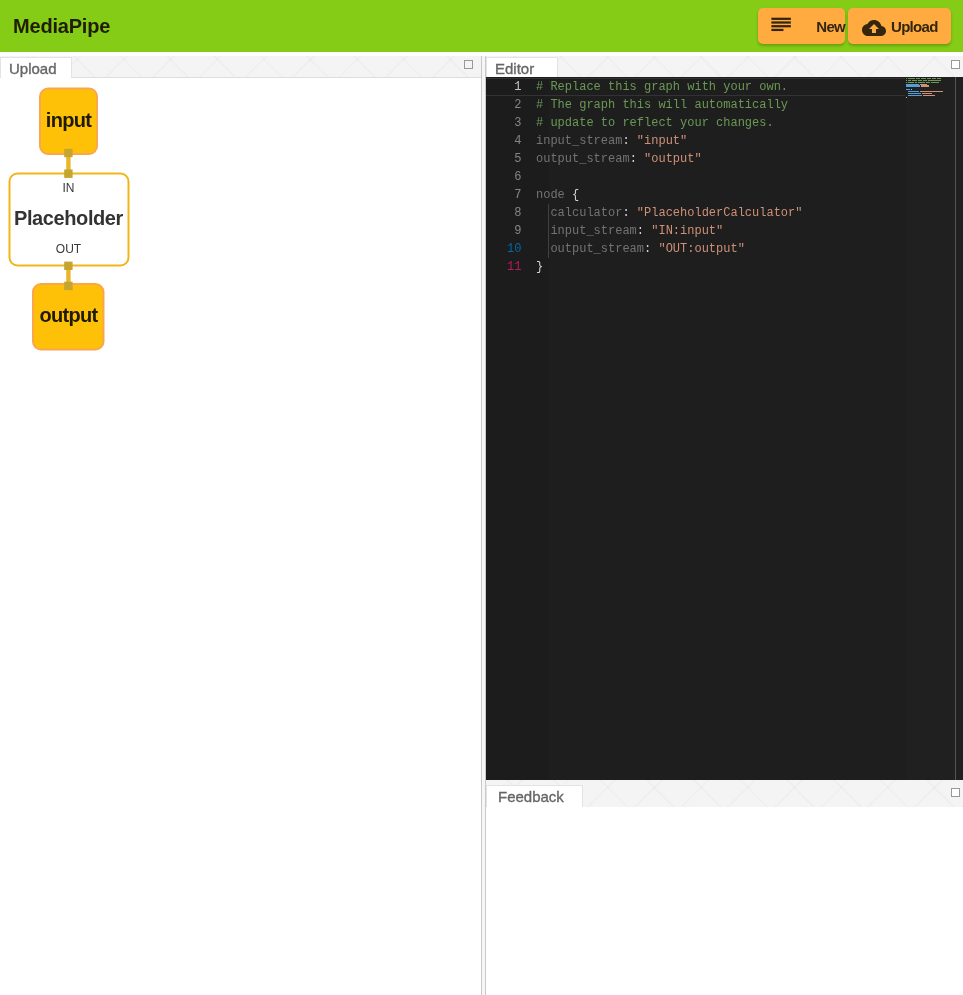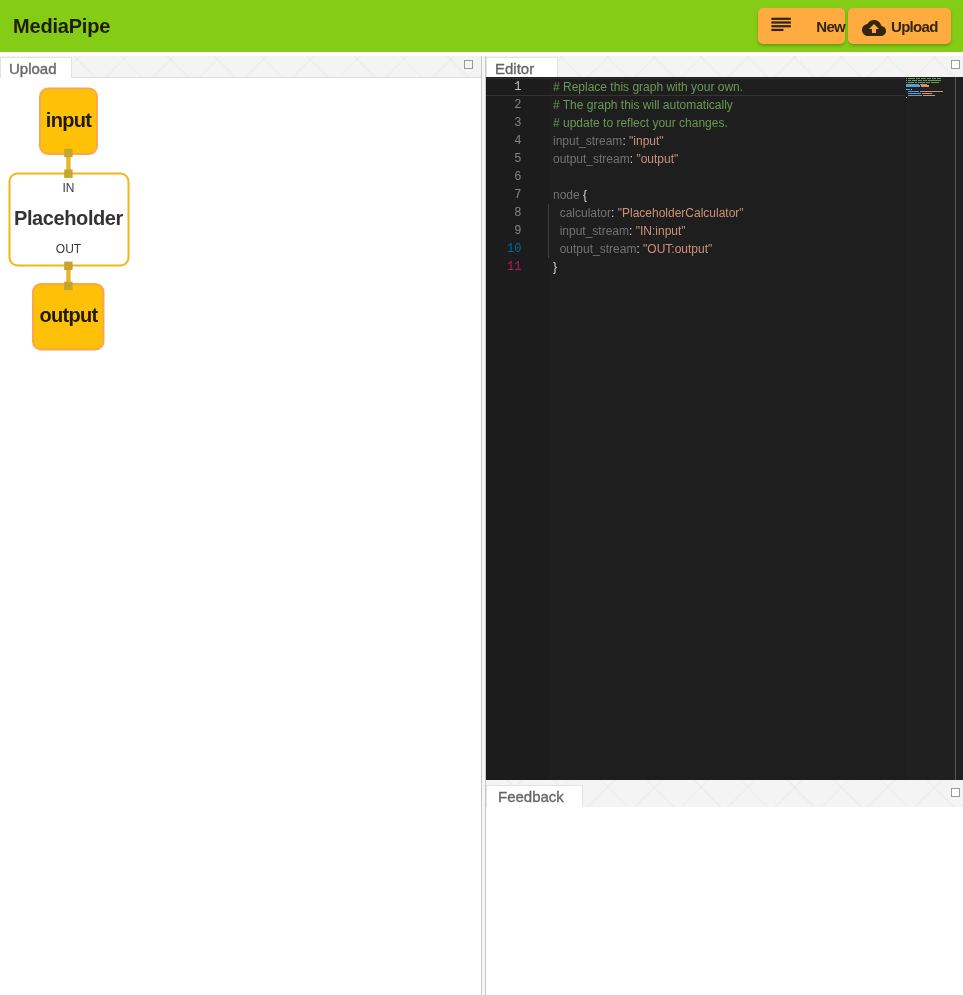--- a/index.html
+++ b/index.html
@@ -15,22 +15,22 @@
   .bar{position:absolute;background-color:#f4f4f4;
     background-image:repeating-linear-gradient(45deg,rgba(0,0,0,0.018) 0 2px,transparent 2px 33px),
                      repeating-linear-gradient(-45deg,rgba(0,0,0,0.018) 0 2px,transparent 2px 33px);}
   .tab{position:absolute;background:#fff;color:#666;font-size:15px;-webkit-text-stroke:0.35px #666;
     border:1px solid #e3e3e3;border-bottom:none;box-sizing:border-box;}
   .maxi{position:absolute;width:9px;height:9px;border:1.5px solid #999;box-sizing:border-box;background:transparent;}
   
   #editor{position:absolute;left:486px;top:76.5px;width:477px;height:703px;background:#1e1e1e;}
   .ln{position:absolute;left:486px;width:35.5px;text-align:right;height:18px;line-height:18px;
     font-family:"Liberation Mono",monospace;font-size:12px;color:#858585;}
-  .cl{position:absolute;left:553px;height:33px;line-height:18px;white-space:pre;
-    font-family:Liberation Sans, sans-serif;font-size:12px;color:#d4d4d4;}
+  .cl{position:absolute;left:536px;height:33px;line-height:18px;white-space:pre;
+    font-family:Liberation Mono, monospace;font-size:12px;color:#d4d4d4;}
   .cmt{color:#6A9955;} .key{color:#737373;} .str{color:#CE9178;} .pun{color:#d4d4d4;}
   .mm{position:absolute;height:1.15px;}
 </style>
 </head>
 <body>
 
 <div id="header">
   <div id="title">MediaPipe</div>
   <div class="btn" id="btn-new" style="left:758px;width:87px;">
     <svg style="margin-left:12px;margin-top:-4px" width="24" height="24" viewBox="0 0 24 24" fill="#33250e">

